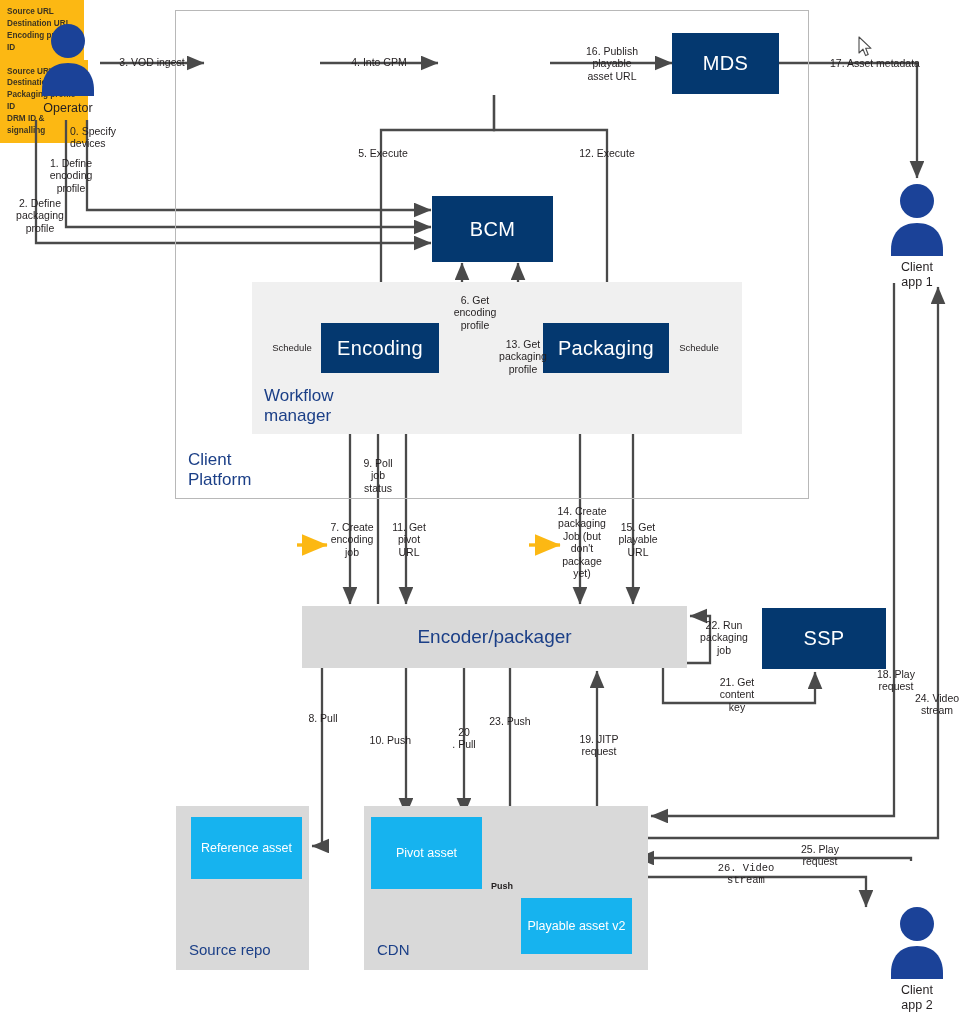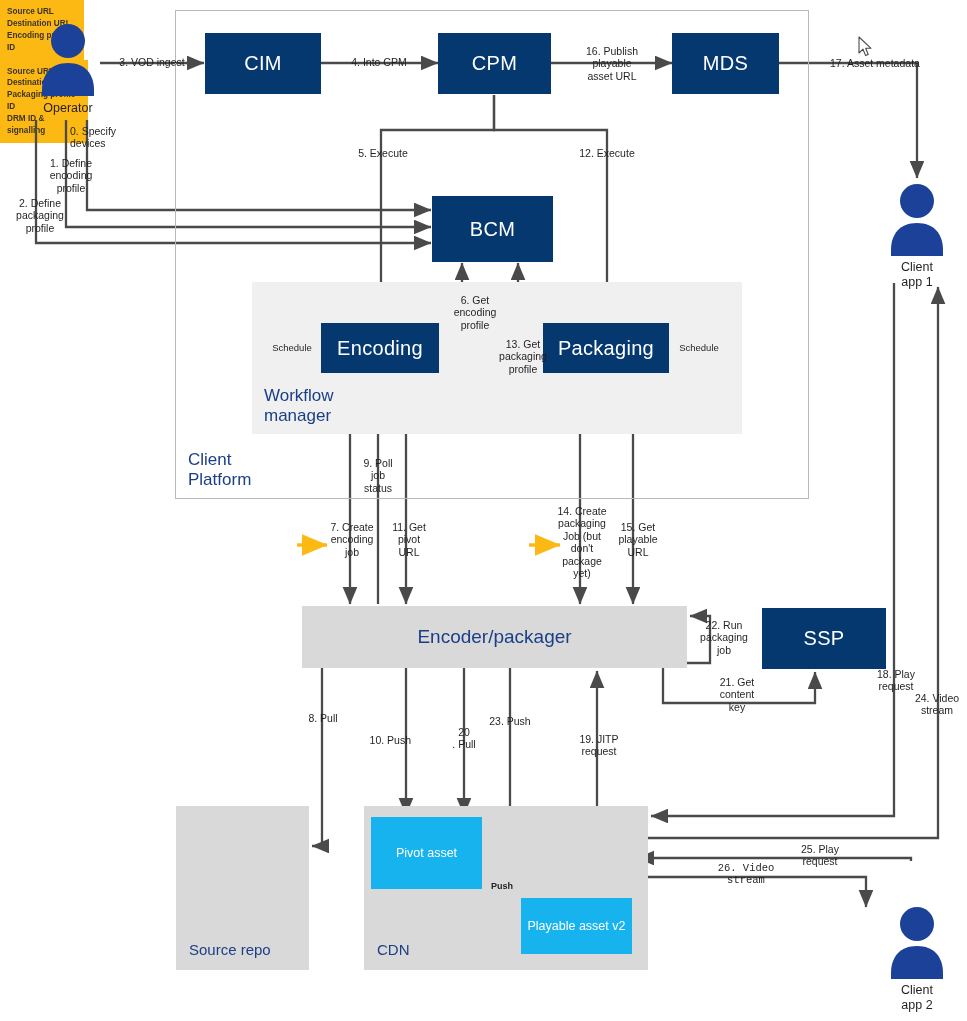--- a/index.html
+++ b/index.html
@@ -116,34 +116,33 @@
 
   <div class="platform-frame" style="left:175px;top:10px;width:634px;height:489px;"></div>
 
   <div class="box grayzone-light" style="left:252px;top:282px;width:490px;height:152px;"></div>
   <div class="zone-title" style="left:264px;top:386px;">Workflow
 manager</div>
 
   <div class="zone-title" style="left:188px;top:450px;">Client
 Platform</div>
 
-  <div class="box navy t" style="left:205px;top:33px;width:116px;height:61px;">CIM</div>
-  <div class="box navy t" style="left:438px;top:33px;width:113px;height:61px;">CPM</div>
   <div class="box navy t" style="left:672px;top:33px;width:107px;height:61px;">MDS</div>
   <div class="box navy t" style="left:432px;top:196px;width:121px;height:66px;">BCM</div>
   <div class="box navy t" style="left:321px;top:323px;width:118px;height:50px;">Encoding</div>
   <div class="box navy t" style="left:543px;top:323px;width:126px;height:50px;">Packaging</div>
   <div class="box navy t" style="left:762px;top:608px;width:124px;height:61px;">SSP</div>
 
   <div class="box grayzone" style="left:302px;top:606px;width:385px;height:62px;color:#1b3f87;font-size:19px;">
     <span>Encoder/packager</span>
   </div>
 
   <div class="box grayzone" style="left:176px;top:806px;width:133px;height:164px;"></div>
   <div class="zone-title small" style="left:189px;top:941px;">Source repo</div>
+  <div class="box cyan" style="left:191px;top:817px;width:111px;height:62px;">Reference asset</div>
 
   <div class="box grayzone" style="left:364px;top:806px;width:284px;height:164px;"></div>
   <div class="zone-title small" style="left:377px;top:941px;">CDN</div>
   <div class="box cyan" style="left:371px;top:817px;width:111px;height:72px;">Pivot asset</div>
   <div class="box cyan" style="left:521px;top:898px;width:111px;height:56px;">Playable asset v2</div>
 
   <div class="yellow" style="left:213px;top:518px;width:84px;white-space:pre-line;">Source URL
 Destination URL
 Encoding profile ID</div>
   <div class="yellow" style="left:443px;top:518px;width:88px;white-space:pre-line;">Source URL

